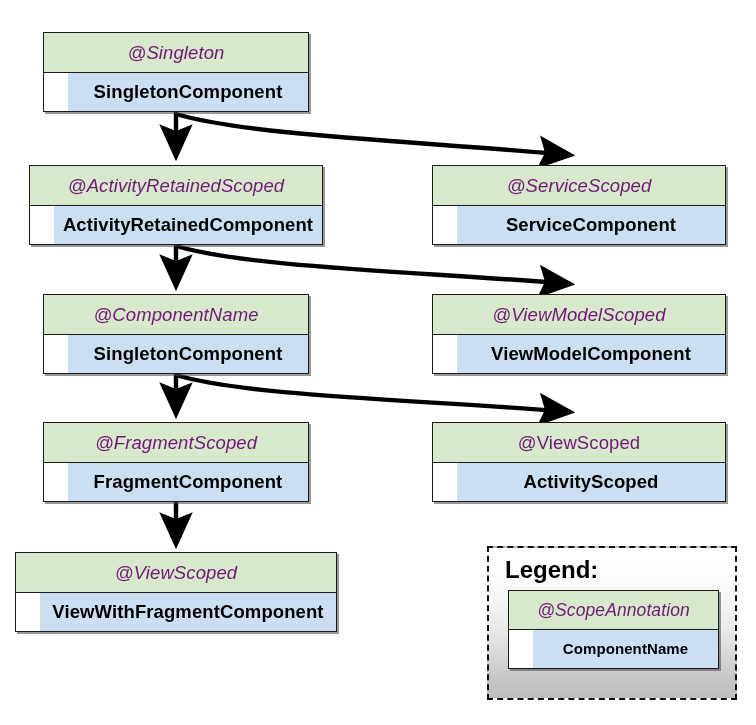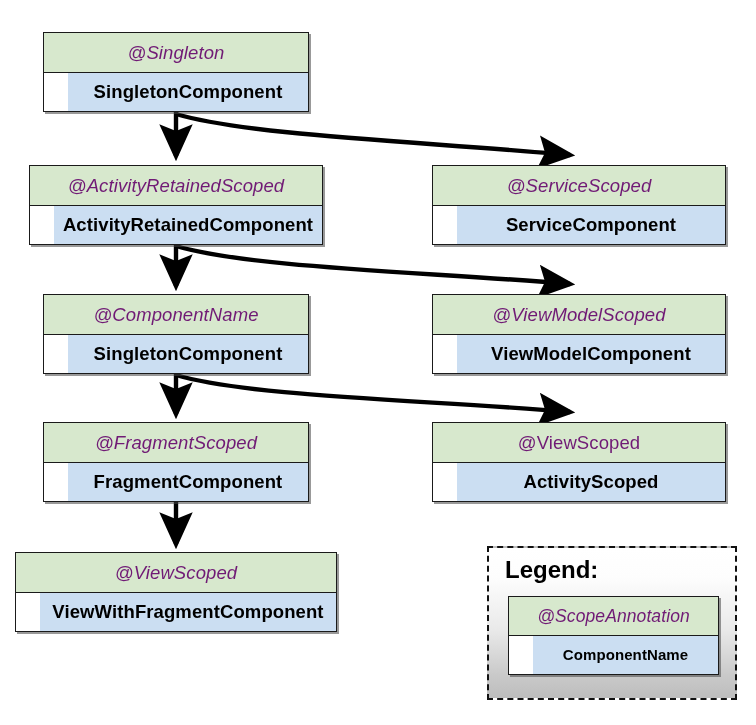--- a/index.html
+++ b/index.html
@@ -92,21 +92,21 @@
     position: absolute;
     left: 16px;
     top: 8px;
     font-size: 24px;
     font-weight: bold;
     color: #000000;
   }
   #legend-sample {
     position: absolute;
     left: 19px;
-    top: 48px;
+    top: 42px;
     width: 211px;
     height: 79px;
     box-sizing: border-box;
     border: 1.6px solid #1a1a1a;
     box-shadow: 2px 2px 0 rgba(70,70,70,0.55);
   }
   #legend-sample .scope { height: 39px; font-size: 17.5px; }
   #legend-sample .cname { height: 37.8px; font-size: 15px; }
 </style>
 </head>

